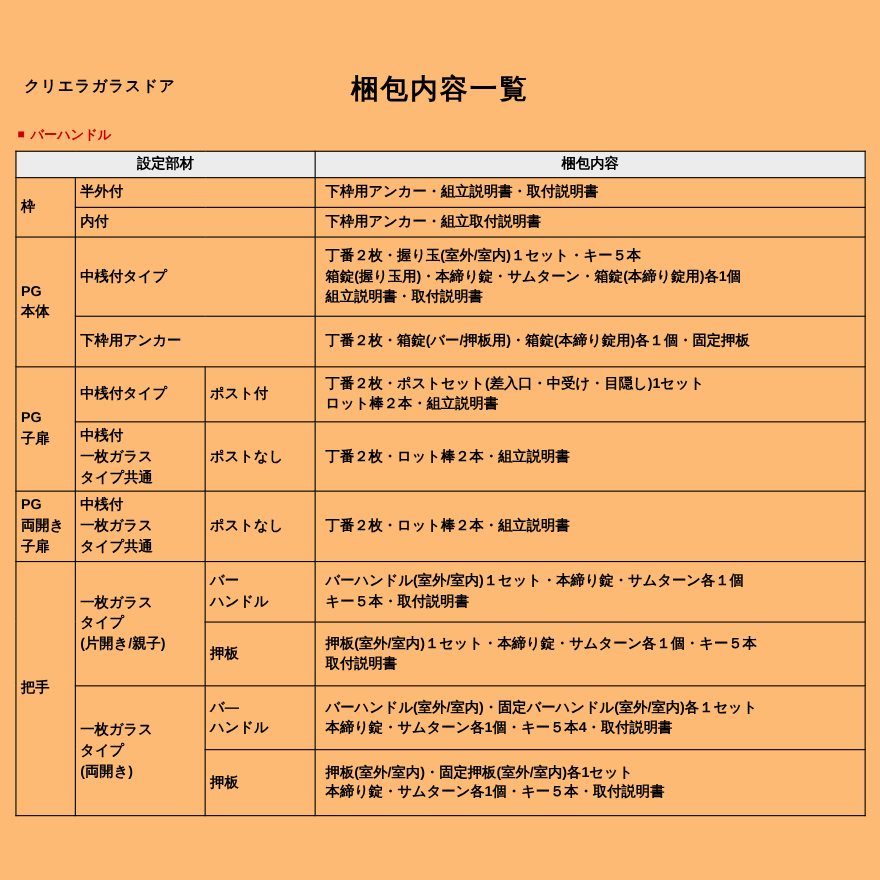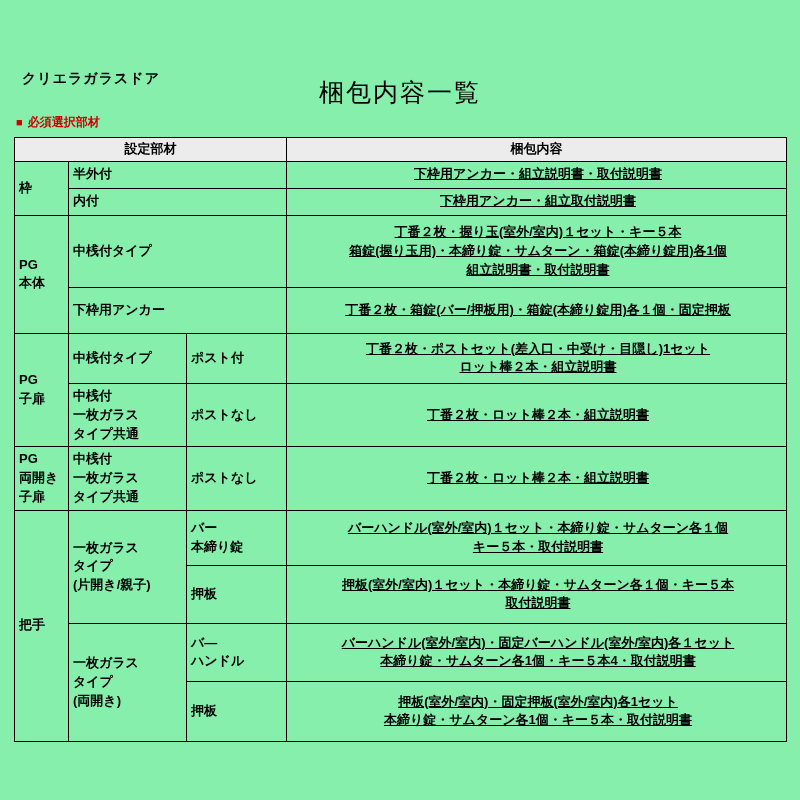--- a/index.html
+++ b/index.html
@@ -7,41 +7,41 @@
     margin: 0;
     padding: 0;
     background: #ffffff;
     font-family: "Liberation Sans", "DejaVu Sans", sans-serif;
     color: #000;
   }
   .page {
     position: relative;
     width: 800px;
     height: 800px;
-    background: #86efac;
+    background: #fdba74;
     overflow: hidden;
   }
   .header {
     position: relative;
     padding-top: 64px;
     height: 100px;
   }
   .product-name {
     position: absolute;
     left: 22px;
     top: 70px;
     font-size: 14px;
     font-weight: bold;
     letter-spacing: 1px;
   }
   .title {
-    margin: 12px;
+    margin: 0;
     text-align: center;
     font-size: 25px;
-    font-weight: normal;
+    font-weight: bold;
     letter-spacing: 2px;
   }
   .required-note {
     margin: 14px 0 6px 16px;
     font-size: 12px;
     font-weight: bold;
     color: #cc0000;
     display: flex;
     align-items: center;
     gap: 5px;
@@ -65,24 +65,23 @@
     white-space: pre-line;
     vertical-align: middle;
     padding: 3px 4px;
   }
   table.spec .c-label,
   table.spec .c-type,
   table.spec .c-sub {
     text-align: left;
   }
   table.spec .c-content {
-    text-align: center;
+    text-align: left;
     padding-left: 9px;
     padding-right: 6px;
-    text-decoration: underline;
   }
   table.spec tr.head th {
     background: #ececec;
     text-align: center;
     font-size: 13px;
     height: 22px;
     padding: 2px;
   }
   col.col1 { width: 54px; }
   col.col2 { width: 118px; }
@@ -105,21 +104,21 @@
 
 <div class="page">
 
   <div class="header">
     <div class="product-name">クリエラガラスドア</div>
     <h1 class="title">梱包内容一覧</h1>
   </div>
 
   <div class="required-note">
     <span class="marker">■</span>
-    <span>必須選択部材</span>
+    <span>バーハンドル</span>
   </div>
 
   <table class="spec">
     <colgroup>
       <col class="col1">
         <col class="col2">
         <col class="col3">
         <col class="col4">
     </colgroup>
 
@@ -178,21 +177,21 @@
       <td class="c-sub">ポストなし</td>
       <td class="c-content">丁番２枚・ロット棒２本・組立説明書</td>
     </tr>
 
     <tr class="r8">
       <td class="c-label" rowspan="4">把手</td>
       <td class="c-type" rowspan="2">一枚ガラス
 タイプ
 (片開き/親子)</td>
       <td class="c-sub">バー
-本締り錠</td>
+ハンドル</td>
       <td class="c-content">バーハンドル(室外/室内)１セット・本締り錠・サムターン各１個
 キー５本・取付説明書</td>
     </tr>
     <tr class="r9">
       <td class="c-sub">押板</td>
       <td class="c-content">押板(室外/室内)１セット・本締り錠・サムターン各１個・キー５本
 取付説明書</td>
     </tr>
     <tr class="r10">
       <td class="c-type" rowspan="2">一枚ガラス

